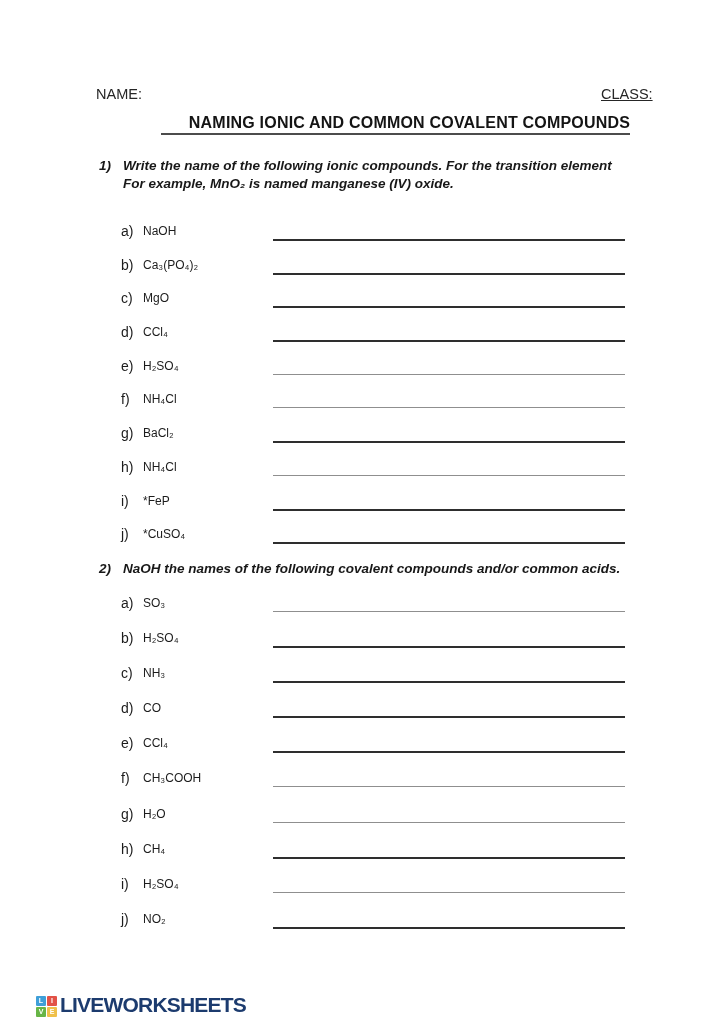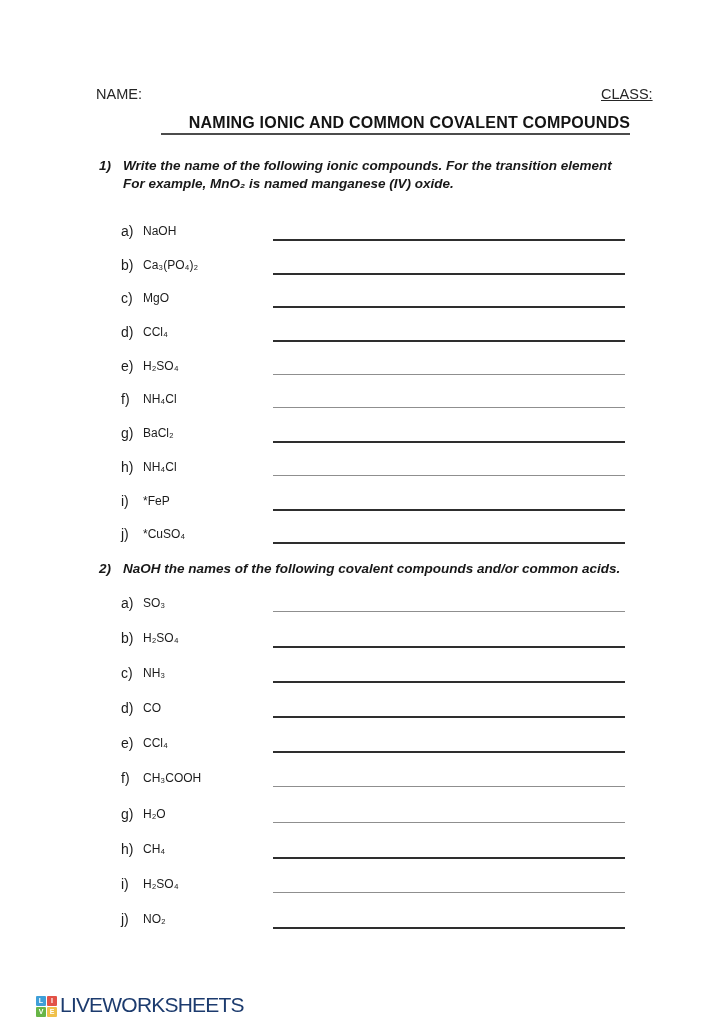--- a/index.html
+++ b/index.html
@@ -58,21 +58,21 @@
     display:grid; grid-template-columns:10px 10px; grid-template-rows:10px 10px;
     gap:1px; flex:0 0 auto; margin-top:2px;
   }
   .logo-sq {
     display:flex; align-items:center; justify-content:center;
     color:#ffffff; font-size:7px; font-weight:bold; line-height:1;
     border-radius:1px;
   }
   .brand {
     margin-left:3px;
-    font-size:21px; font-weight:normal; letter-spacing:-0.8px;
+    font-size:21px; font-weight:bold; letter-spacing:-0.8px;
     color:#1c3b6e;
   }
 </style>
 </head>
 <body>
 
 <div class="page">
 
   <span class="hdr-label hdr-name">NAME:</span>
   <span class="hdr-label hdr-class">CLASS:</span>

